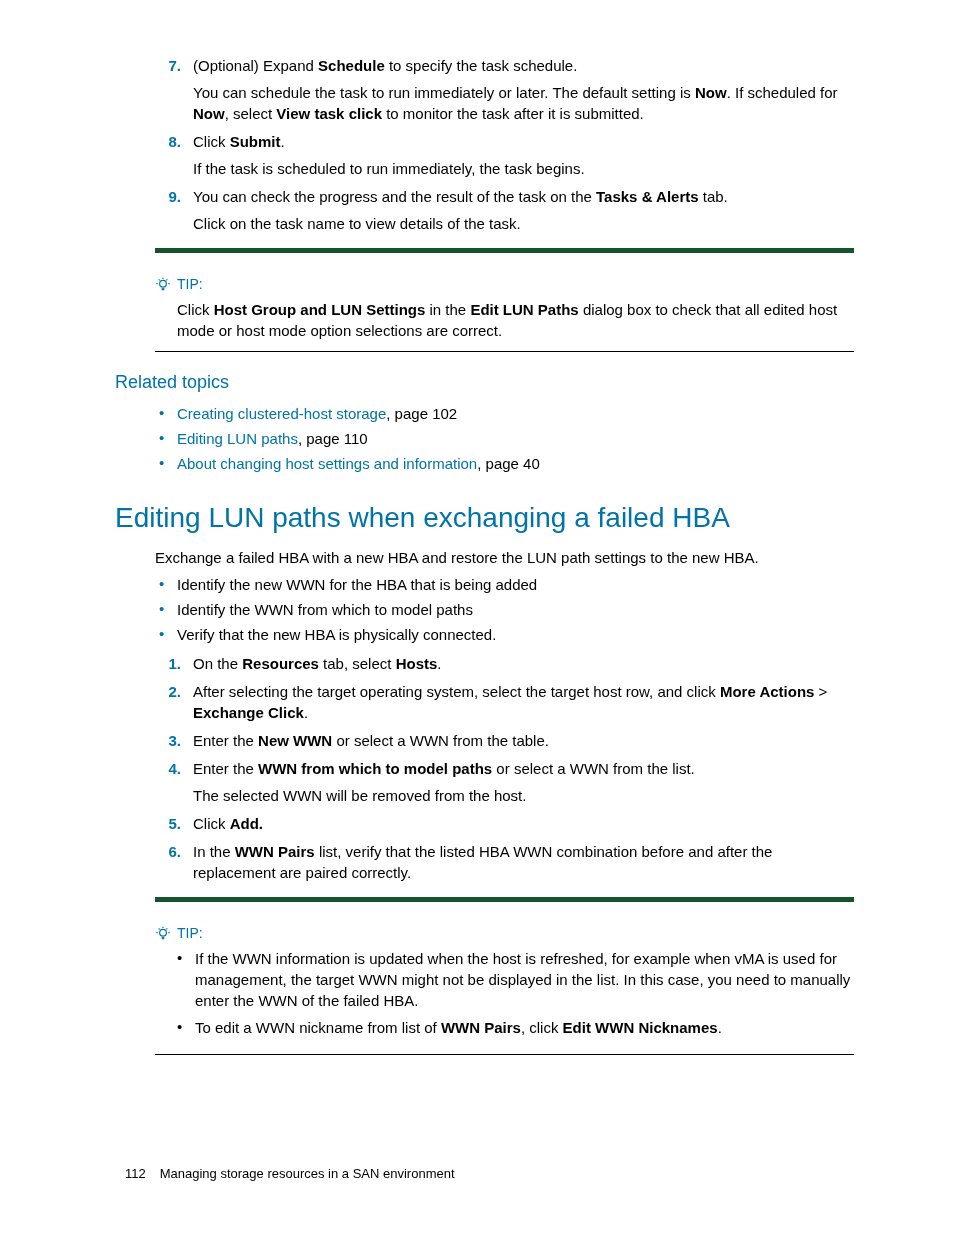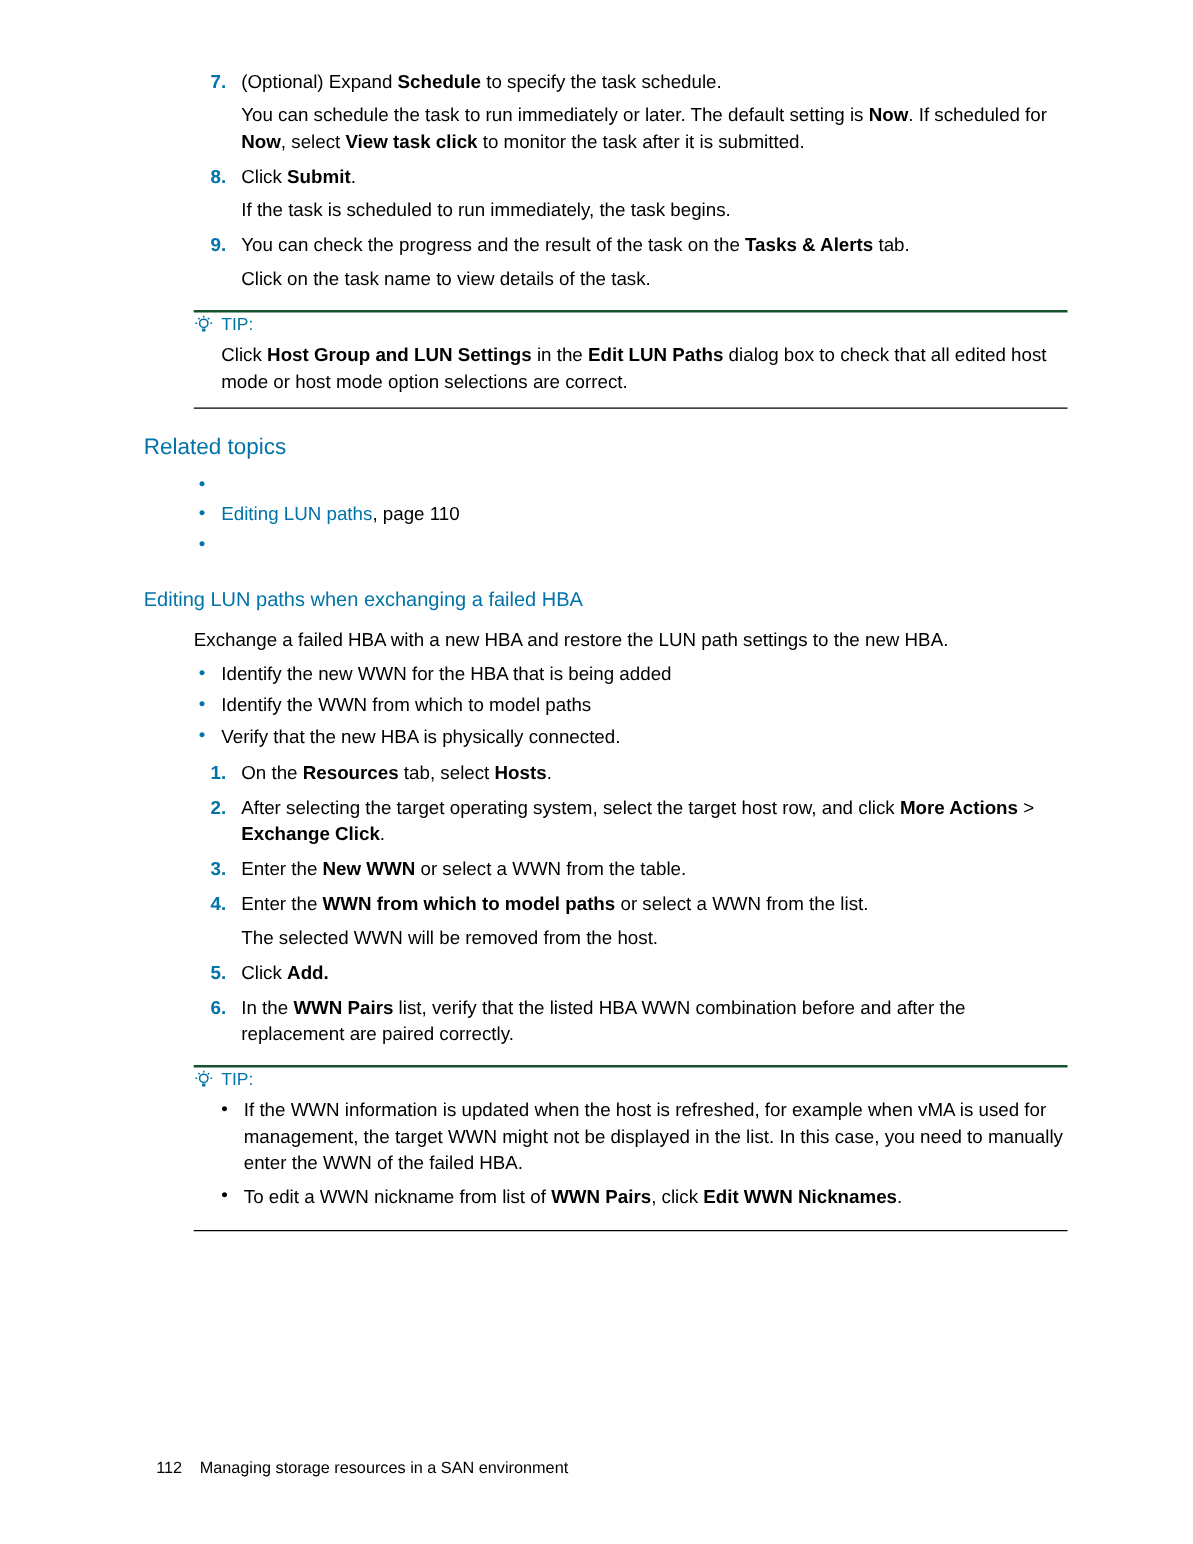--- a/index.html
+++ b/index.html
@@ -31,42 +31,42 @@
     font-weight: bold;
     width: 26px;
     flex-shrink: 0;
     text-align: right;
     margin-right: 12px;
   }
   .li-body { flex: 1; }
   .sub-p { margin-top: 6px; }
   .b { font-weight: bold; }
   .tip-box {
-    border-top: 2px solid #14532d;
+    border-top: 5px solid #14532d;
     border-bottom: 1px solid #000;
     margin: 14px 0 14px 40px;
-    padding: 0 0 10px 0;
+    padding: 22px 0 10px 0;
   }
   .tip-head {
     display: flex;
     align-items: center;
     color: #0073a8;
     font-size: 14px;
     margin-bottom: 4px;
   }
   .tip-icon {
     width: 16px;
     height: 16px;
     margin-right: 6px;
   }
   .tip-body { margin-left: 22px; }
   h2.sec {
     color: #0073a8;
     font-weight: normal;
-    font-size: 16px;
+    font-size: 28px;
     margin: 24px 0 10px 0;
   }
   h3.sub {
     color: #0073a8;
     font-weight: normal;
     font-size: 18px;
     margin: 18px 0 8px 0;
   }
   .bul-list { margin-left: 44px; }
   .bul-row {
@@ -141,27 +141,29 @@
       </svg>
       <span>TIP:</span>
     </div>
     <div class="tip-body"><span>Click </span><span class="b">Host Group and LUN Settings</span><span> in the </span><span class="b">Edit LUN Paths</span><span> dialog box to check that all edited host mode or host mode option selections are correct.</span></div>
   </div>
 
   <h3 class="sub">Related topics</h3>
   <div class="bul-list">
     <div class="bul-row">
       <div class="bul">•</div>
+      <div><span class="link">Creating clustered-host storage</span><span>, page 102</span></div>
     </div>
     <div class="bul-row">
       <div class="bul">•</div>
       <div><span class="link">Editing LUN paths</span><span>, page 110</span></div>
     </div>
     <div class="bul-row">
       <div class="bul">•</div>
+      <div><span class="link">About changing host settings and information</span><span>, page 40</span></div>
     </div>
   </div>
 
   <h2 class="sec">Editing LUN paths when exchanging a failed HBA</h2>
   <div class="intro">Exchange a failed HBA with a new HBA and restore the LUN path settings to the new HBA.</div>
 
   <div class="bul-list">
     <div class="bul-row">
         <div class="bul">•</div>
         <div>Identify the new WWN for the HBA that is being added</div>

